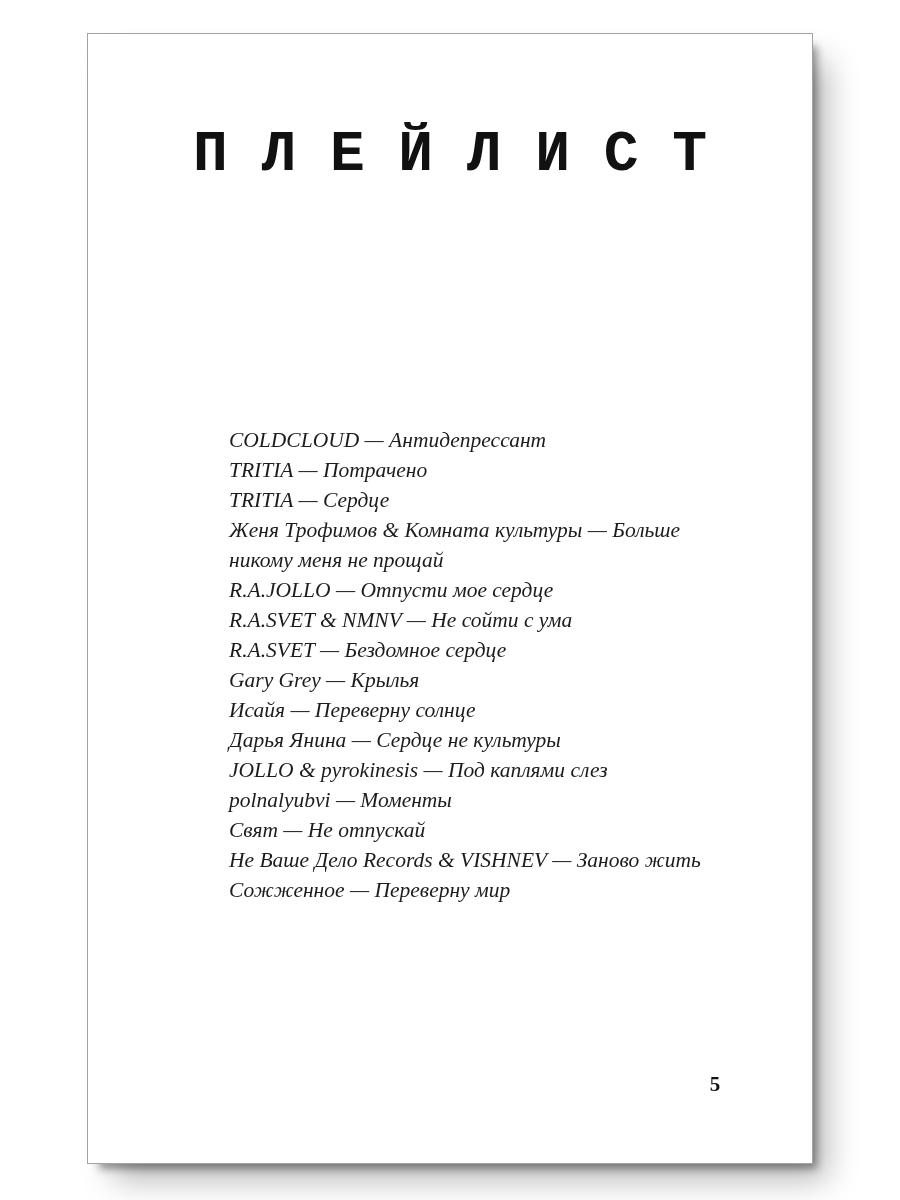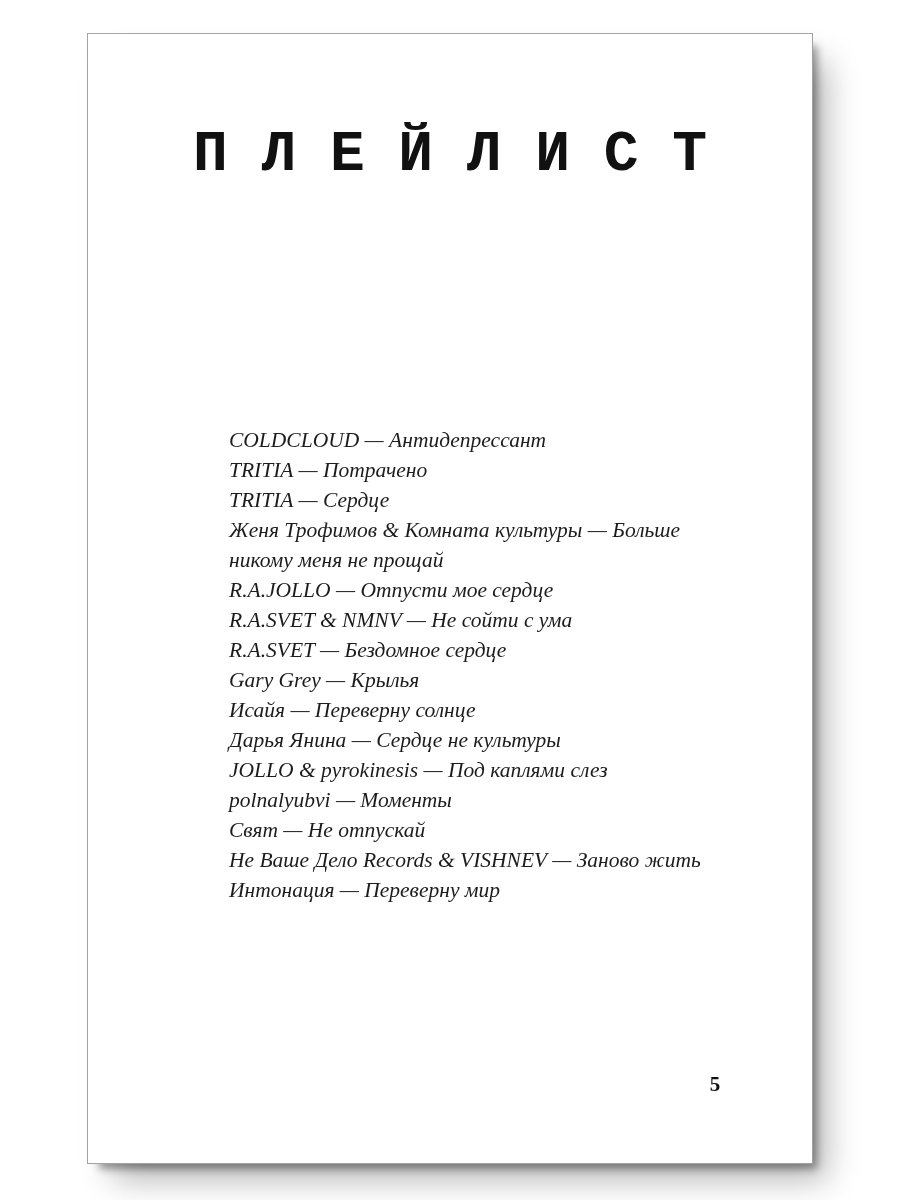--- a/index.html
+++ b/index.html
@@ -94,18 +94,18 @@
         <li>R.A.JOLLO — Отпусти мое сердце</li>
         <li>R.A.SVET &amp; NMNV — Не сойти с ума</li>
         <li>R.A.SVET — Бездомное сердце</li>
         <li>Gary Grey — Крылья</li>
         <li>Исайя — Переверну солнце</li>
         <li>Дарья Янина — Сердце не культуры</li>
         <li>JOLLO &amp; pyrokinesis — Под каплями слез</li>
         <li>polnalyubvi — Моменты</li>
         <li>Свят — Не отпускай</li>
         <li>Не Ваше Дело Records &amp; VISHNEV — Заново жить</li>
-        <li>Интонация — Переверну мир</li>
+        <li>Сожженное — Переверну мир</li>
       </ul>
 
     <div class="page-number">5</div>
   </div>
 </div>
 
 </body></html>

